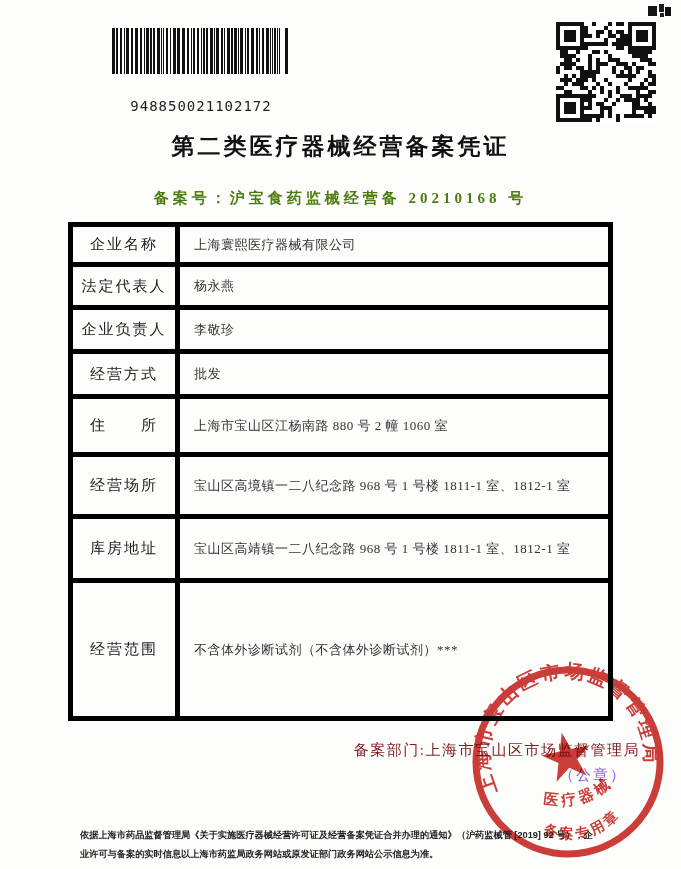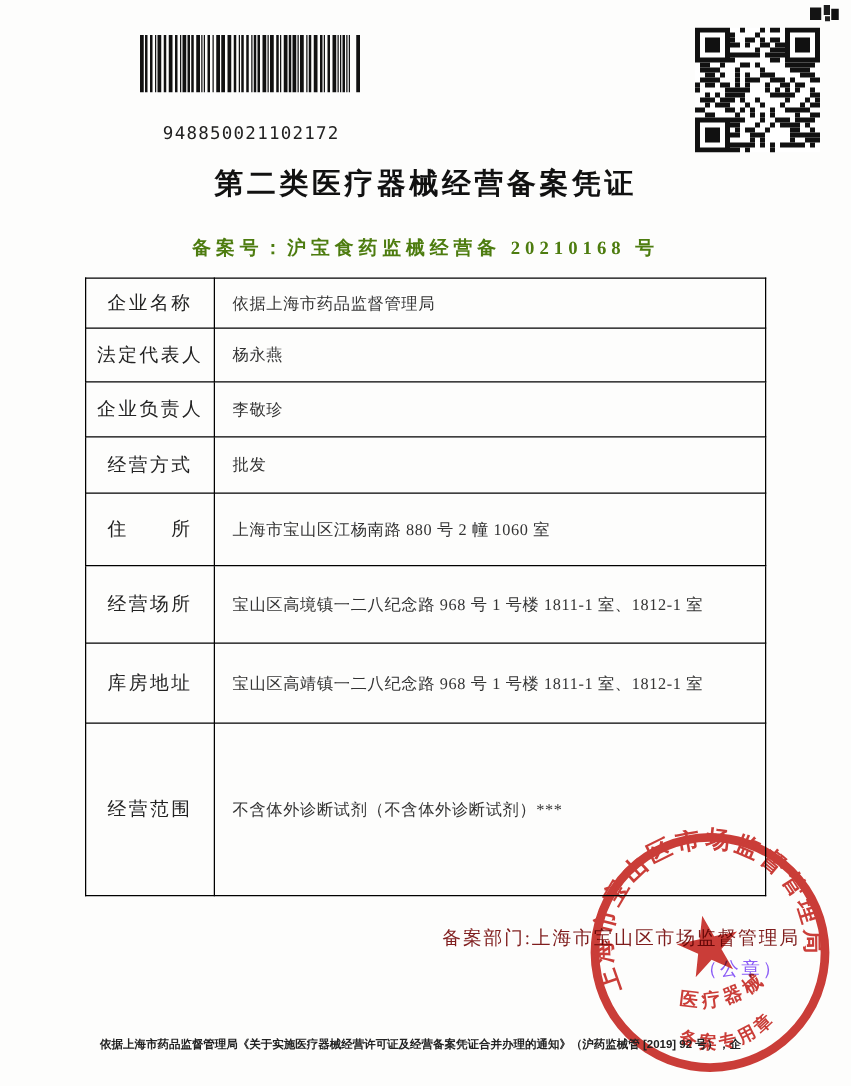--- a/index.html
+++ b/index.html
@@ -22,21 +22,21 @@
   }
   .record-line{
     position:absolute; top:189px; left:0; width:100%; text-align:center;
     font-size:15px; font-weight:600; letter-spacing:4px; color:#4d7c0f;
   }
   
   table.cert{
     position:absolute; left:68px; top:222px; width:545px;
     border-collapse:collapse; table-layout:fixed;
   }
-  table.cert td{border:1px solid #000000; vertical-align:middle;}
+  table.cert td{border:5px solid #000000; vertical-align:middle;}
   td.lbl{
     width:100px; text-align:center; font-size:15px; letter-spacing:2px; color:#222;
   }
   td.val{
     padding-left:14px; font-size:13px; color:#333; letter-spacing:0.5px;
   }
   
   .dept-line{
     position:absolute; right:41px; top:741px; font-size:15px;
     letter-spacing:1.5px; color:#7f1d1d; white-space:nowrap;
@@ -366,21 +366,21 @@
   </svg>
 
   <div class="title">第二类医疗器械经营备案凭证</div>
 
   <div class="record-line">备案号：沪宝食药监械经营备 20210168 号</div>
 
   <table class="cert">
     <tbody>
         <tr style="height: 40px;">
           <td class="lbl">企业名称</td>
-          <td class="val">依据上海市药品监督管理局</td>
+          <td class="val">上海寰熙医疗器械有限公司</td>
         </tr>
         <tr style="height: 43px;">
           <td class="lbl">法定代表人</td>
           <td class="val">杨永燕</td>
         </tr>
         <tr style="height: 44px;">
           <td class="lbl">企业负责人</td>
           <td class="val">李敬珍</td>
         </tr>
         <tr style="height: 45px;">
@@ -423,15 +423,16 @@
     <text font-size="15" font-weight="700" letter-spacing="4" fill="#c5221c">
       <textPath href="#sealInner1" startOffset="6">医疗器械</textPath>
     </text>
     <text font-size="14" font-weight="700" letter-spacing="3" fill="#c5221c">
       <textPath href="#sealInner2" startOffset="12">备案专用章</textPath>
     </text>
   </svg>
 
   <div class="notes">
     <div>依据上海市药品监督管理局《关于实施医疗器械经营许可证及经营备案凭证合并办理的通知》（沪药监械管 [2019] 92 号），企</div>
+    <div>业许可与备案的实时信息以上海市药监局政务网站或原发证部门政务网站公示信息为准。</div>
   </div>
 
 </div>
 
 </body></html>

